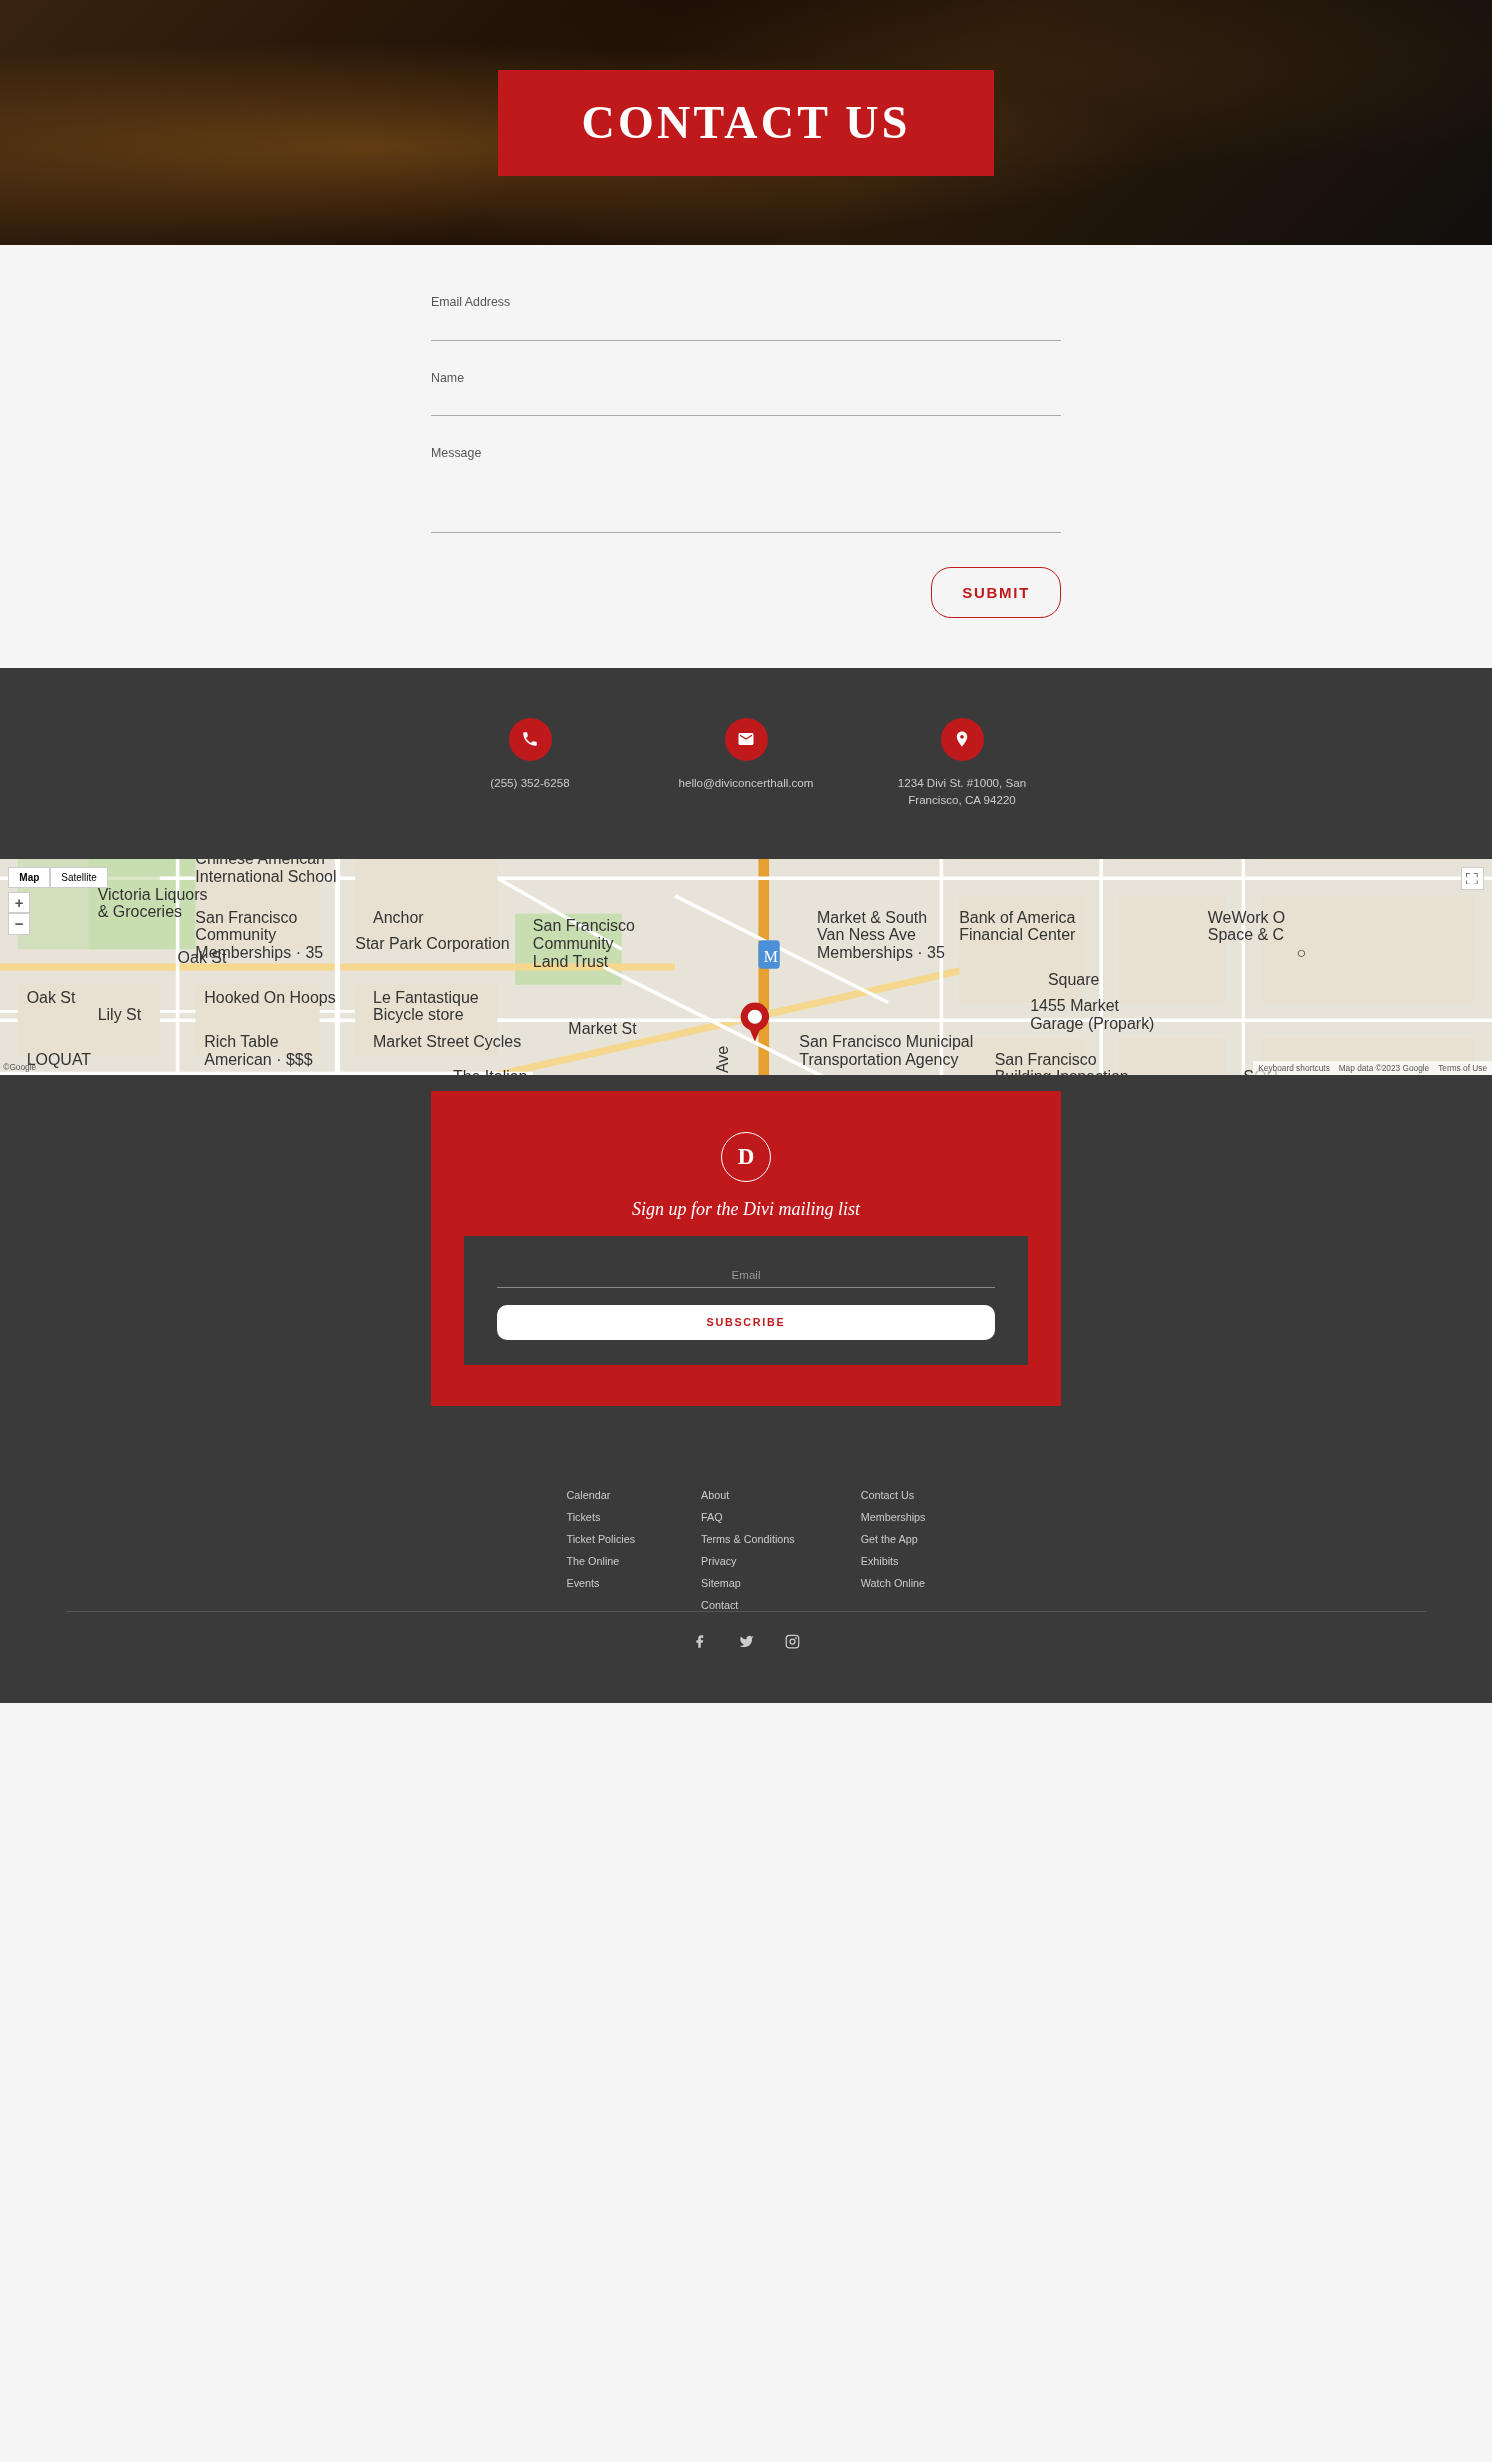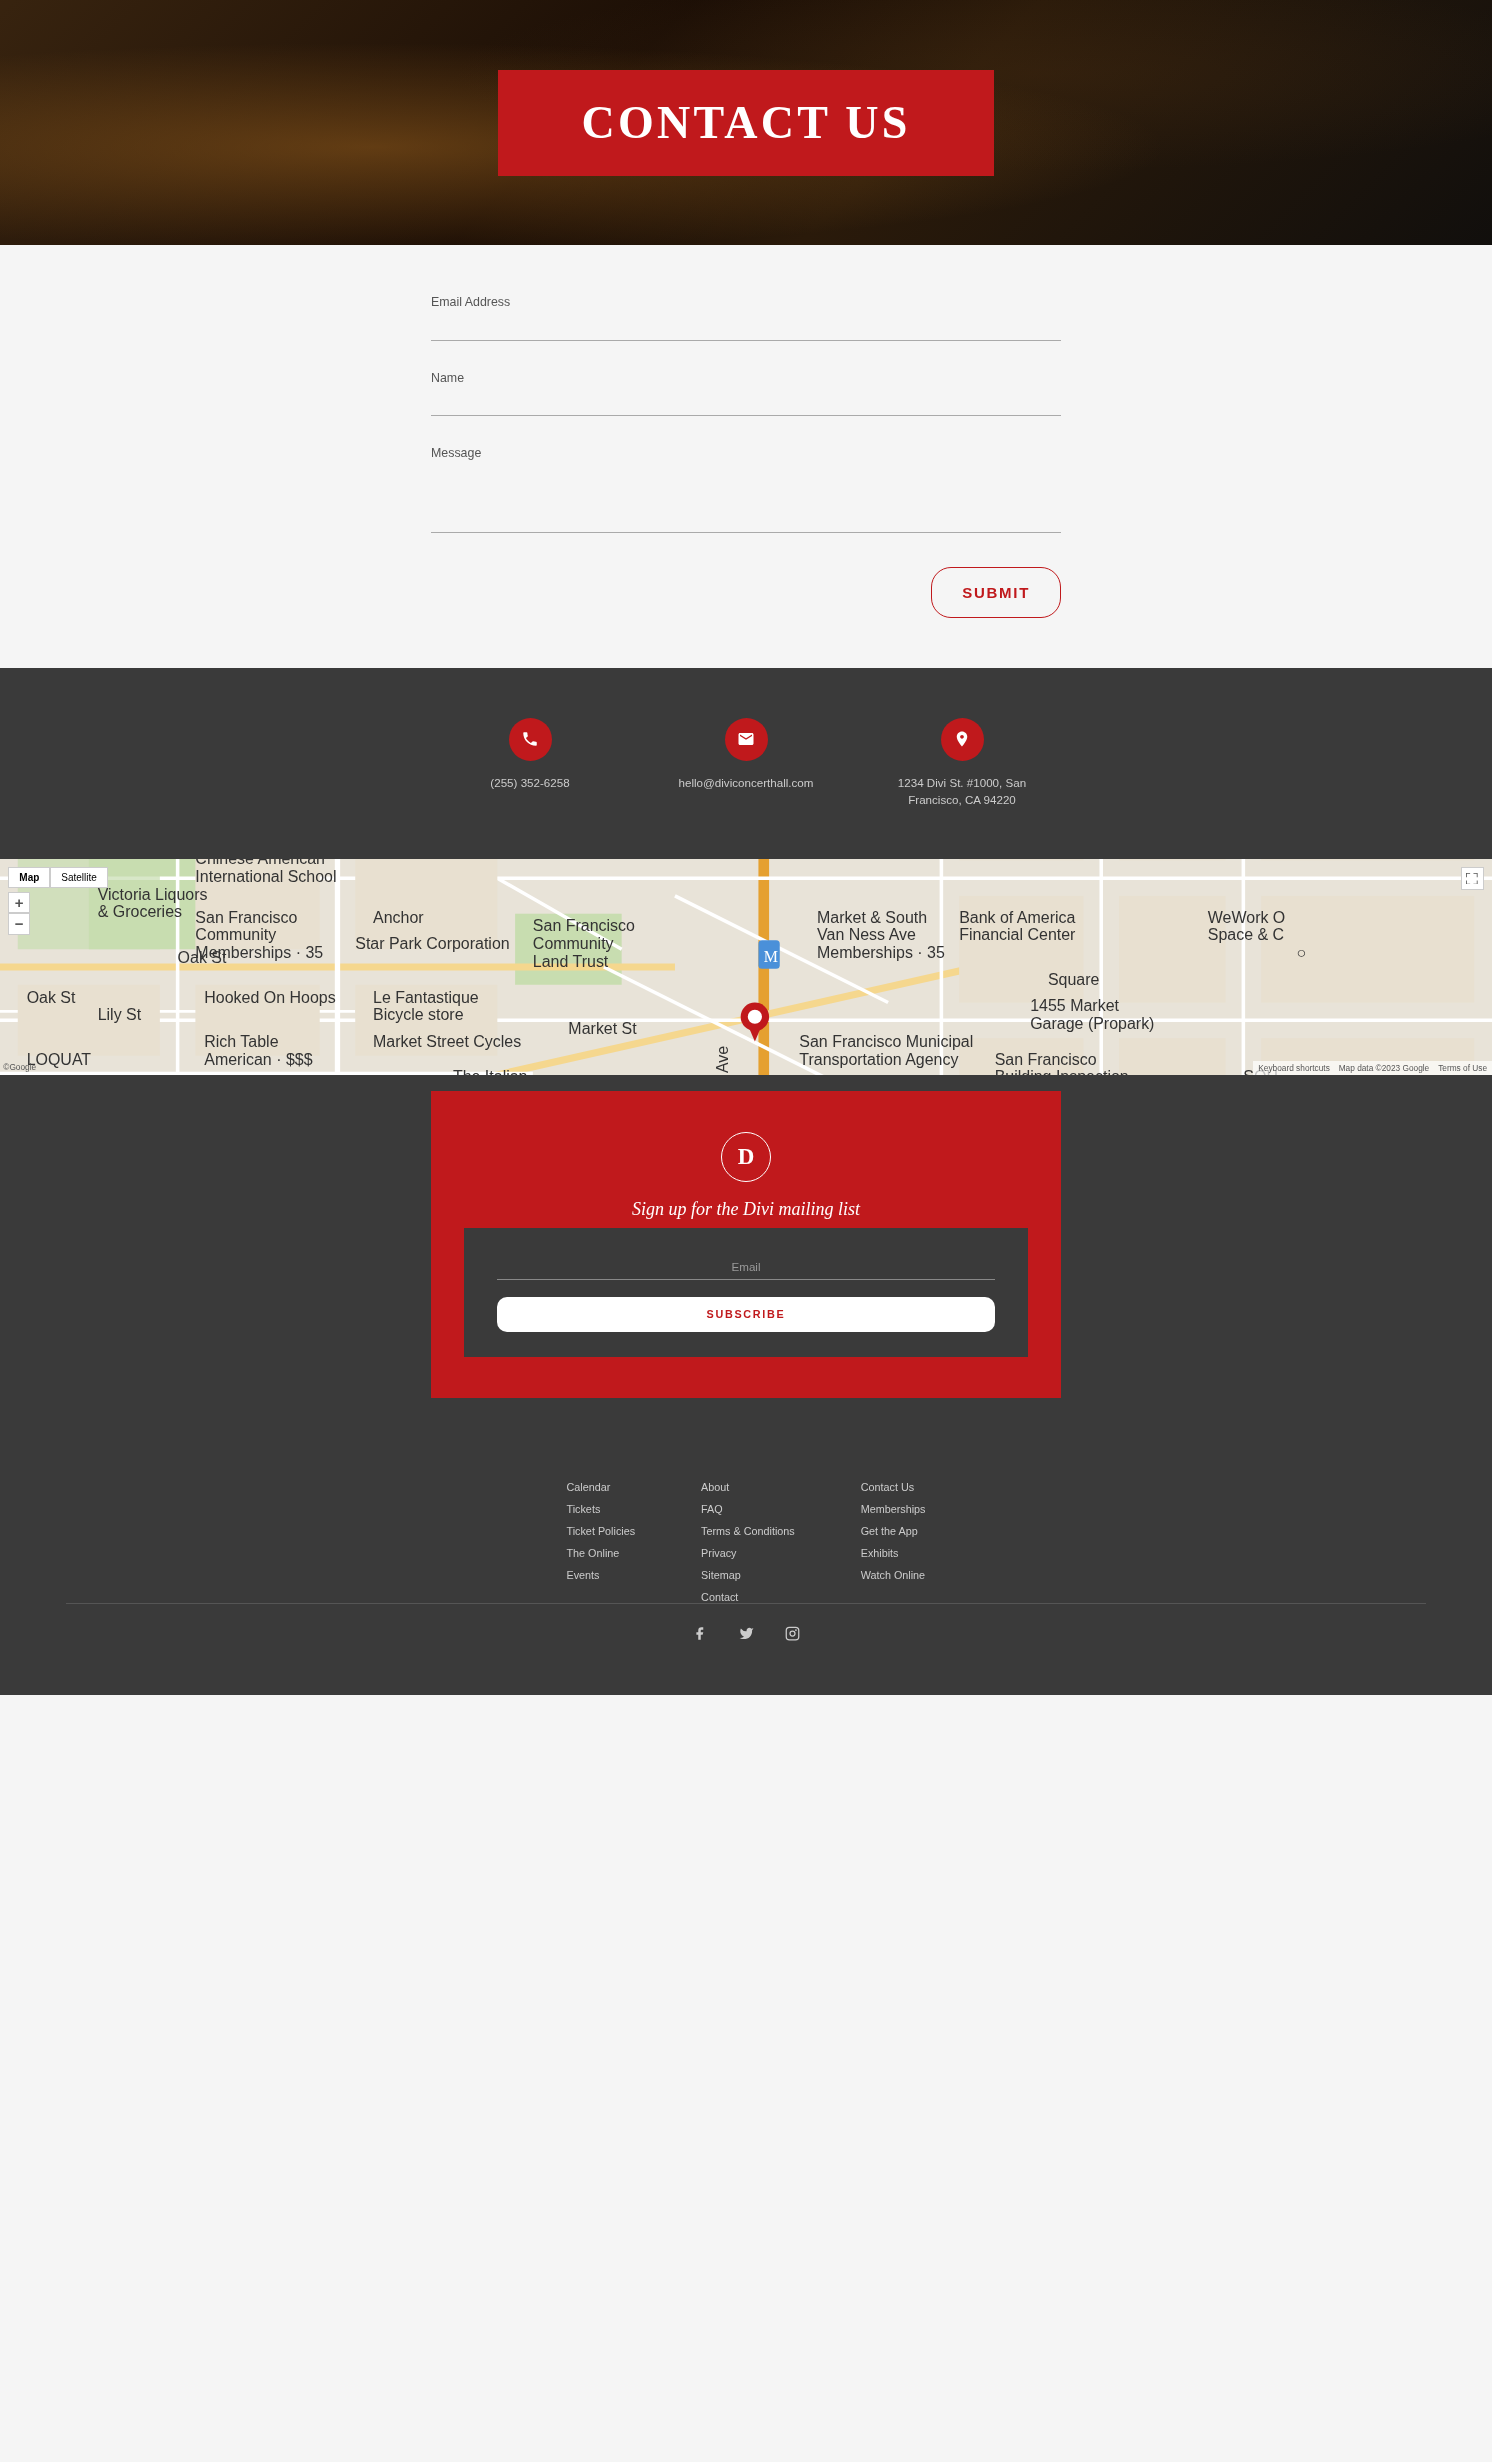--- a/index.html
+++ b/index.html
@@ -270,21 +270,21 @@
       color: #fff;
       font-size: 18px;
       font-family: Georgia, serif;
       font-style: italic;
       margin-bottom: 0;
     }
     .mailing-form-area {
       background: #3a3a3a;
       width: 100%;
       padding: 25px 33px 25px;
-      margin-top: 8px;
+      margin-top: 16px;
     }
     .mailing-email-input {
       width: 100%;
       background: transparent;
       border: none;
       border-bottom: 0.8px solid #888;
       padding: 6.6px 0;
       color: #ccc;
       font-size: 11.6px;
       font-family: Arial, sans-serif;

